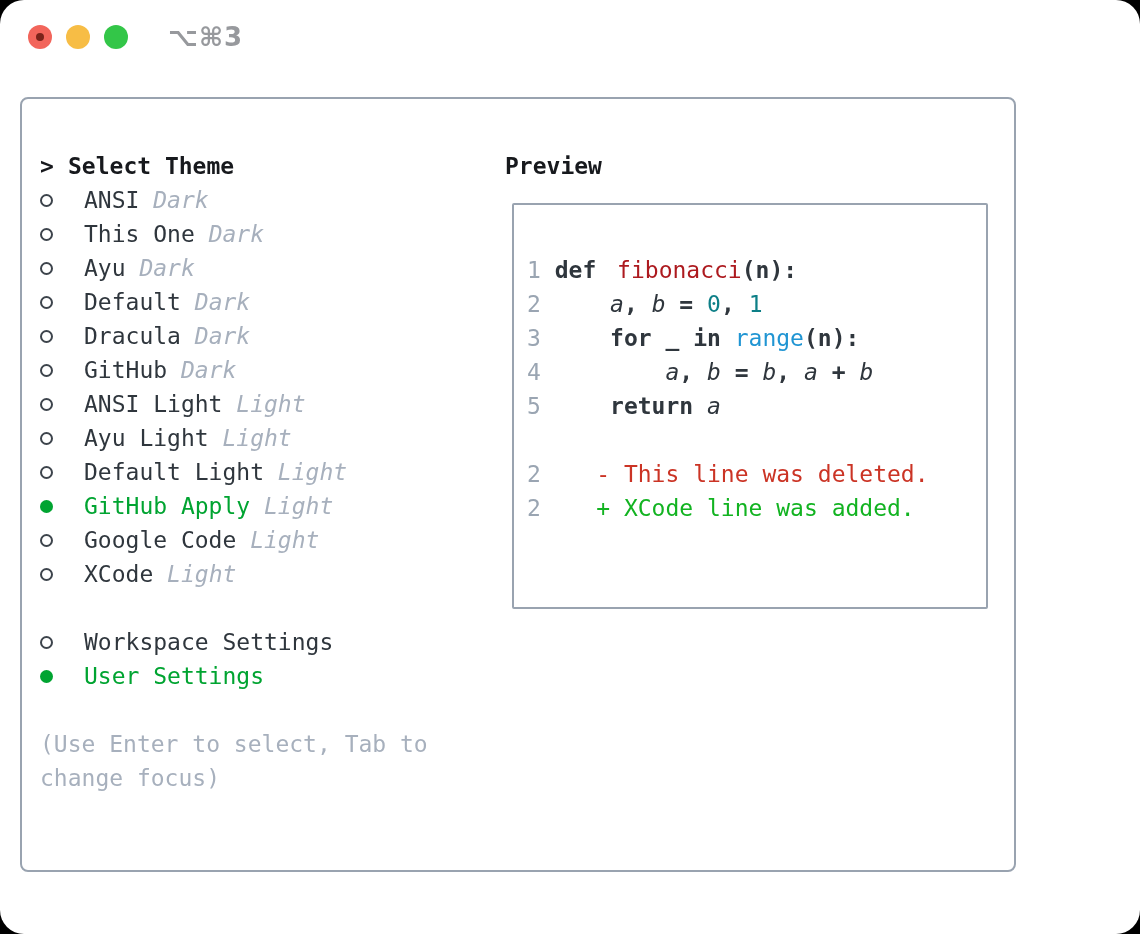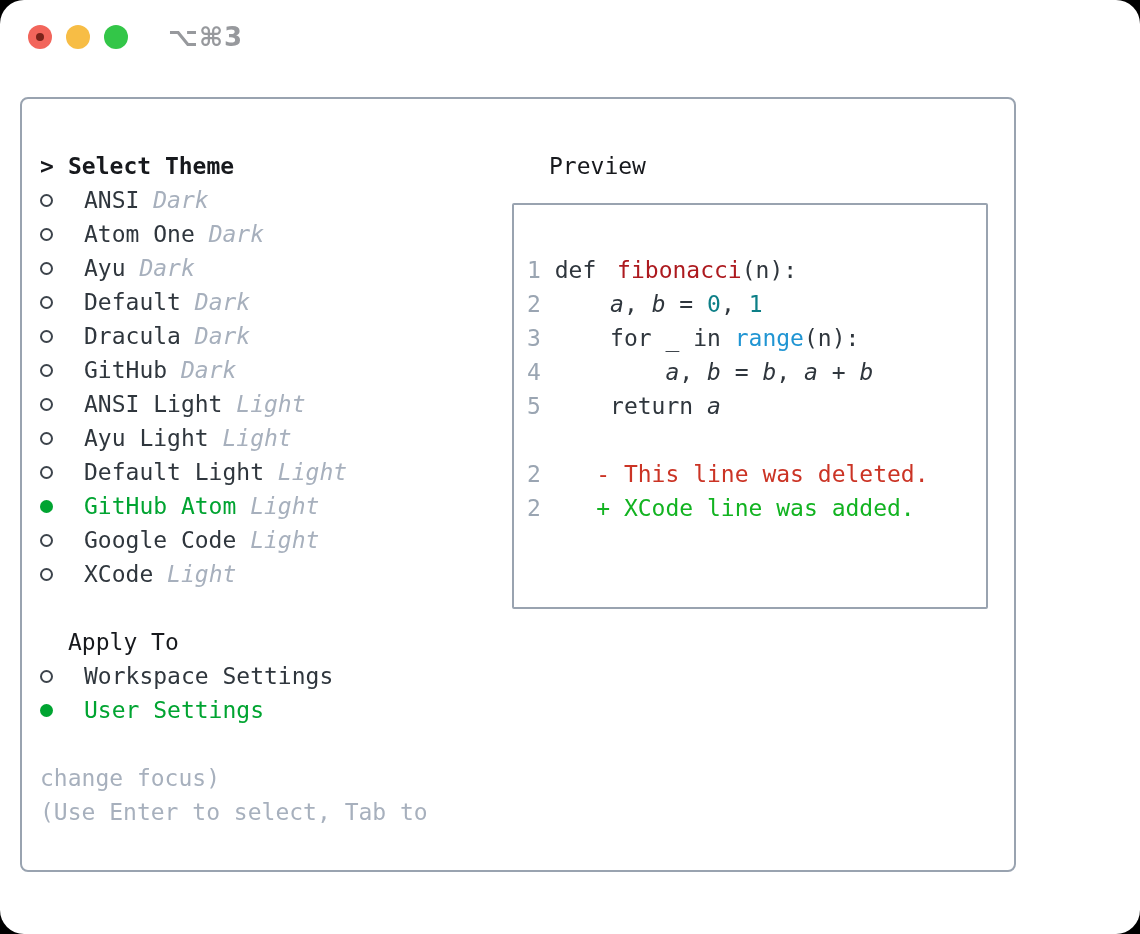--- a/index.html
+++ b/index.html
@@ -50,33 +50,33 @@
     width:13px; height:13px; border-radius:50%;
     border:2px solid var(--radio_outline); box-sizing:border-box;
   }
   .circle.filled { border:none; background:var(--selected_green); }
   .name { color:var(--ink);margin-left:16px; }
   .name.selected { color:var(--selected_green); }
   .variant { color:var(--muted); margin-left:1ch;font-style:italic; }
   .help { color:var(--muted); }
 
   
-  .preview-title { height:34px; line-height:34px; font-weight:400; color:var(--header_ink); white-space:pre;margin-left:44px; }
+  .preview-title { height:34px; line-height:34px; font-weight:700; color:var(--header_ink); white-space:pre; }
   .preview-box {
     margin-top:20px; margin-left:7px;
     width:476px; height:406px;
     border:2px solid var(--panel_border);
     border-radius:2px;
     box-sizing:border-box;
     padding:48px 0 0 13px;
     overflow:hidden;
   }
   .pline { height:34px; line-height:34px; white-space:pre; font-size:23px; color:var(--ink); }
   .pline .ln { display:inline-block; width:1ch; color:var(--line_number); }
-  .pline .code    { color:var(--ink); }
+  .pline .code    { color:var(--ink);font-weight:bold; }
   .pline .fn      { color:var(--function_red);margin-left:7px; }
   .pline .num     { color:var(--number_teal); }
   .pline .builtin { color:var(--builtin_blue); }
   .pline .var     { color:var(--ink); font-style:italic; }
   .pline .ctx     { color:var(--context_text); }
   .pline .del     { color:var(--deleted_red); }
   .pline .add     { color:var(--added_green); }
 </style>
 </head>
 <body>
@@ -94,49 +94,46 @@
 
   <div class="panel">
 
     <div class="col-left">
       <div class="row">
         <span class="prefix hdr">&gt;</span><span class="hdr">Select Theme</span>
       </div>
 
       <div id="theme-list">
           <div class="row"><span class="prefix"><span class="circle"></span></span><span class="name">ANSI</span><span class="variant">Dark</span></div>
-          <div class="row"><span class="prefix"><span class="circle"></span></span><span class="name">Atom One</span><span class="variant">Dark</span></div>
+          <div class="row"><span class="prefix"><span class="circle"></span></span><span class="name">This One</span><span class="variant">Dark</span></div>
           <div class="row"><span class="prefix"><span class="circle"></span></span><span class="name">Ayu</span><span class="variant">Dark</span></div>
           <div class="row"><span class="prefix"><span class="circle"></span></span><span class="name">Default</span><span class="variant">Dark</span></div>
           <div class="row"><span class="prefix"><span class="circle"></span></span><span class="name">Dracula</span><span class="variant">Dark</span></div>
           <div class="row"><span class="prefix"><span class="circle"></span></span><span class="name">GitHub</span><span class="variant">Dark</span></div>
           <div class="row"><span class="prefix"><span class="circle"></span></span><span class="name">ANSI Light</span><span class="variant">Light</span></div>
           <div class="row"><span class="prefix"><span class="circle"></span></span><span class="name">Ayu Light</span><span class="variant">Light</span></div>
           <div class="row"><span class="prefix"><span class="circle"></span></span><span class="name">Default Light</span><span class="variant">Light</span></div>
-          <div class="row"><span class="prefix"><span class="circle filled"></span></span><span class="name selected">GitHub Atom</span><span class="variant">Light</span></div>
+          <div class="row"><span class="prefix"><span class="circle filled"></span></span><span class="name selected">GitHub Apply</span><span class="variant">Light</span></div>
           <div class="row"><span class="prefix"><span class="circle"></span></span><span class="name">Google Code</span><span class="variant">Light</span></div>
           <div class="row"><span class="prefix"><span class="circle"></span></span><span class="name">XCode</span><span class="variant">Light</span></div>
         </div>
 
       <div class="row"></div>
 
-      <div class="row">
-        <span class="prefix"></span><span class="plain-hdr">Apply To</span>
-      </div>
 
       <div id="apply-list">
           <div class="row"><span class="prefix"><span class="circle"></span></span><span class="name">Workspace Settings</span></div>
           <div class="row"><span class="prefix"><span class="circle filled"></span></span><span class="name selected">User Settings</span></div>
         </div>
 
       <div class="row"></div>
 
       <div id="help">
+          <div class="row help">(Use Enter to select, Tab to</div>
           <div class="row help">change focus)</div>
-          <div class="row help">(Use Enter to select, Tab to</div>
         </div>
     </div>
 
     <div class="col-right">
       <div class="preview-title">Preview</div>
       <div class="preview-box">
         <div id="code">
             <div class="pline"><span class="ln">1</span><span class="code"> def </span><span class="fn">fibonacci</span><span class="code">(n):</span></div>
             <div class="pline"><span class="ln">2</span><span class="code">     </span><span class="var">a</span><span class="code">, </span><span class="var">b</span><span class="code"> = </span><span class="num">0</span><span class="code">, </span><span class="num">1</span></div>
             <div class="pline"><span class="ln">3</span><span class="code">     for _ in </span><span class="builtin">range</span><span class="code">(n):</span></div>

